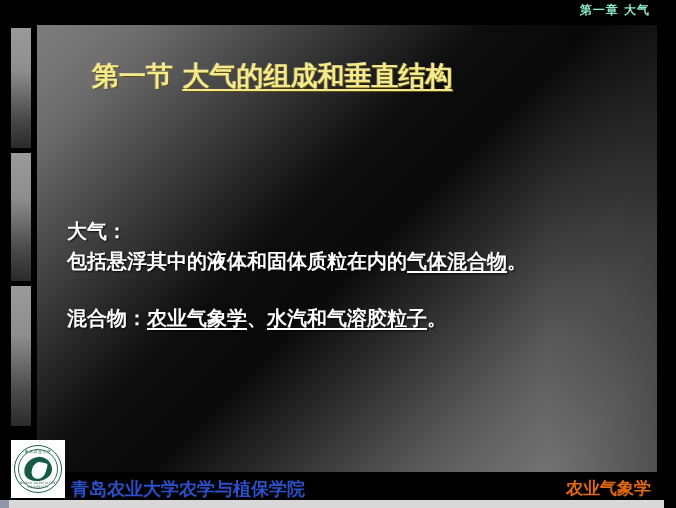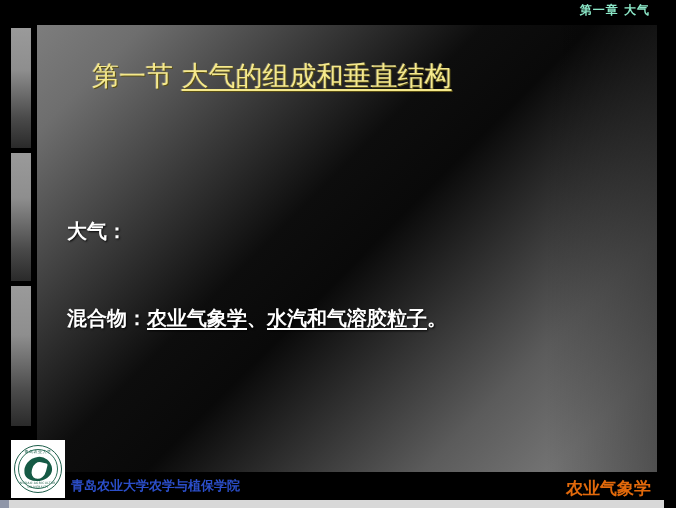--- a/index.html
+++ b/index.html
@@ -81,21 +81,21 @@
     height: 100%;
   }
 
   
   .slide-title {
     position: absolute;
     left: 55px;
     top: 33px;
     font-family: "DejaVu Serif", serif;
     font-size: 27px;
-    font-weight: normal;
+    font-weight: bold;
     color: #f5e98c;
     white-space: nowrap;
     text-shadow: 1px 1px 0 #5a4f12, -1px 0 0 rgba(255,255,255,0.25);
   }
   .slide-title .u { text-decoration: underline; text-underline-offset: 4px; }
 
   
   .section-heading {
     position: absolute;
     left: 30px;
@@ -196,21 +196,21 @@
     font-size: 3px;
     color: #1d5e4a;
     letter-spacing: 0.3px;
   }
 
   .footer-org {
     position: absolute;
     left: 71px;
     top: 477px;
     font-family: "DejaVu Serif", serif;
-    font-size: 13px;
+    font-size: 18px;
     font-weight: bold;
     color: #2b4ec9;
     white-space: nowrap;
     z-index: 6;
   }
   .footer-course {
     position: absolute;
     right: 13px;
     top: 477px;
     font-family: "DejaVu Serif", serif;
@@ -248,20 +248,21 @@
   <div class="side-bar b3"></div>
 
   <div class="panel">
     <div class="panel-inner">
 
       <div class="slide-title"><span>第一节 </span><span class="u">大气的组成和垂直结构</span></div>
 
 
       <div class="body-line line-1">大气：</div>
 
+      <div class="body-line line-2"><span>包括悬浮其中的液体和固体质粒在内的</span><span class="u">气体混合物</span><span>。</span></div>
 
       <div class="body-line line-3"><span>混合物：</span><span class="u">农业气象学</span><span>、</span><span class="u">水汽和气溶胶粒子</span><span>。</span></div>
 
     </div>
   </div>
 
   <div class="footer-band"></div>
 
   <div class="logo-box">
     <div class="logo-seal">

